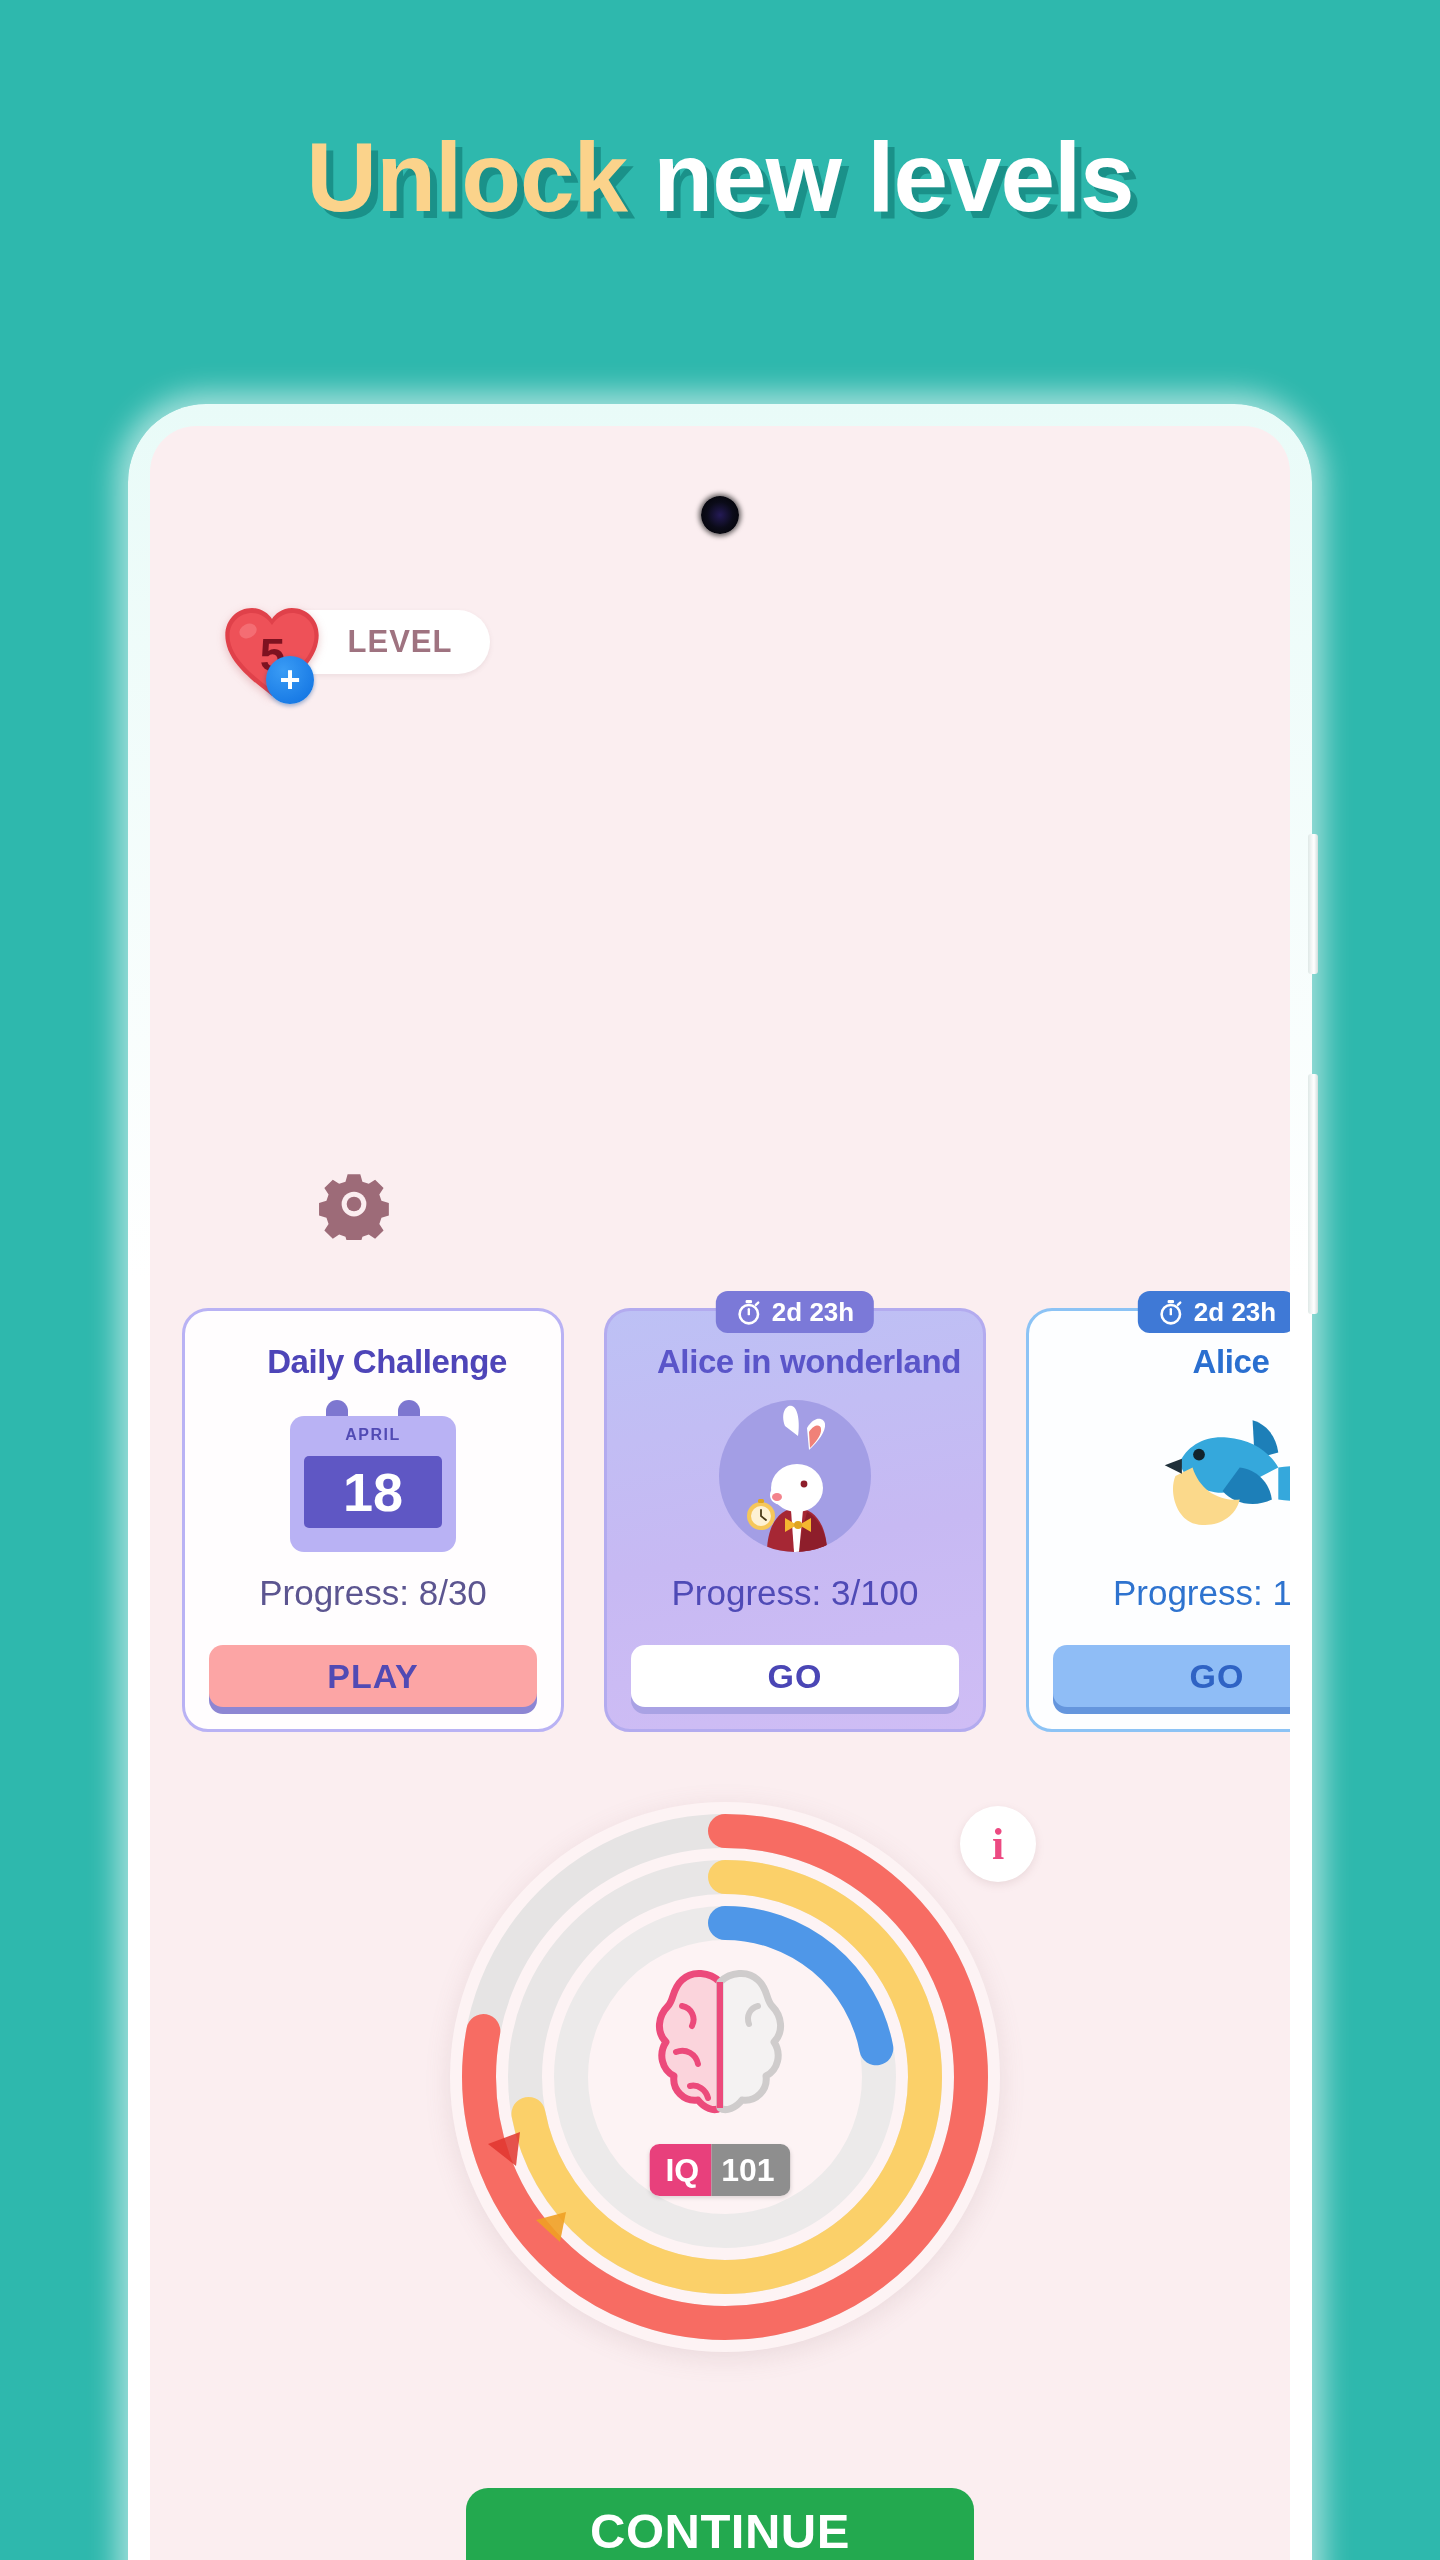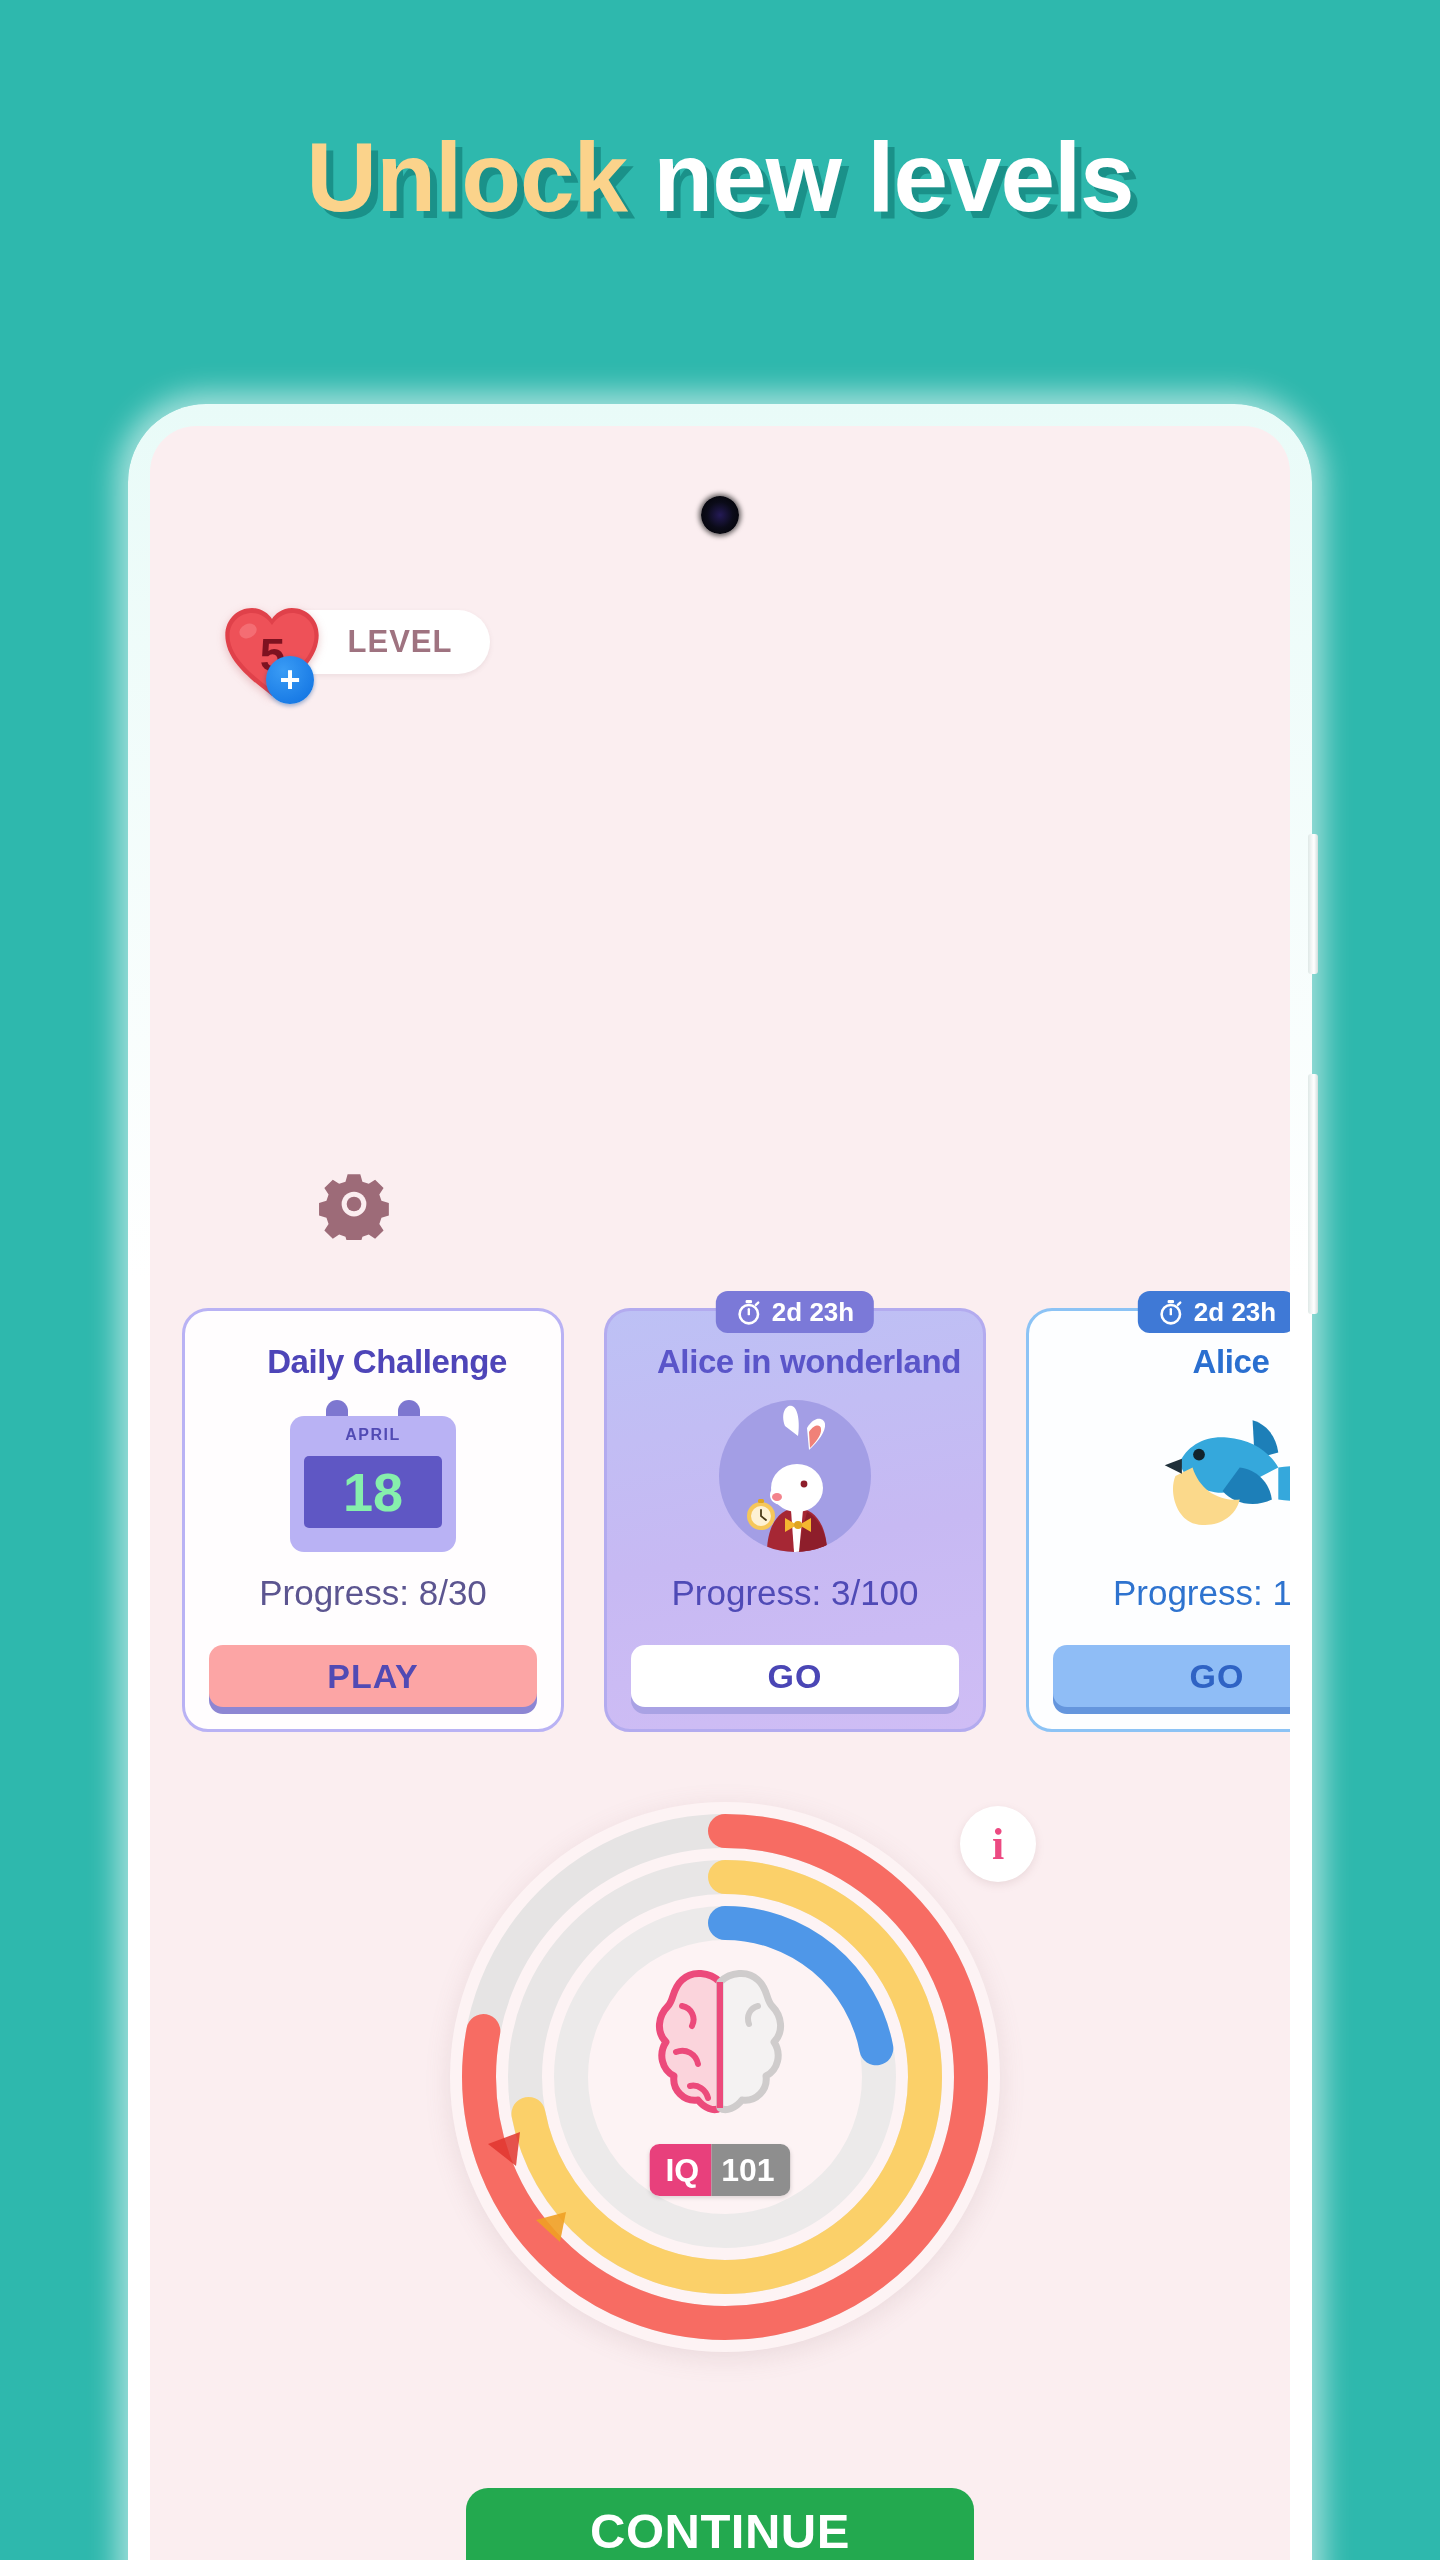--- a/index.html
+++ b/index.html
@@ -152,21 +152,21 @@
 
   
   .cal{ position:relative; width:166px; height:152px; }
   .cal-body{ position:absolute; left:0; top:16px; width:166px; height:136px;
     background:#b9b2f4; border-radius:14px; }
   .cal-ring{ position:absolute; top:0; width:22px; height:36px; border-radius:11px; background:#7d77d0; }
   .cal-ring.l{ left:36px; } .cal-ring.r{ left:108px; }
   .cal-month{ position:absolute; left:0; top:26px; width:166px;
     font-size:16px; font-weight:bold; color:#514ab4; letter-spacing:1.5px; }
   .cal-day{ position:absolute; left:14px; top:56px; width:138px; height:72px;
-    background:#5f57c4; border-radius:5px; color:#86efac;
+    background:#5f57c4; border-radius:5px; color:#ffffff;
     font-size:54px; font-weight:bold; line-height:72px; }
 
   
   .rabbit-circle{
     width:152px;height:152px;border-radius:50%;
     background:#a39ee5; position:relative; overflow:hidden;
   }
 
   
   .iq-area{

